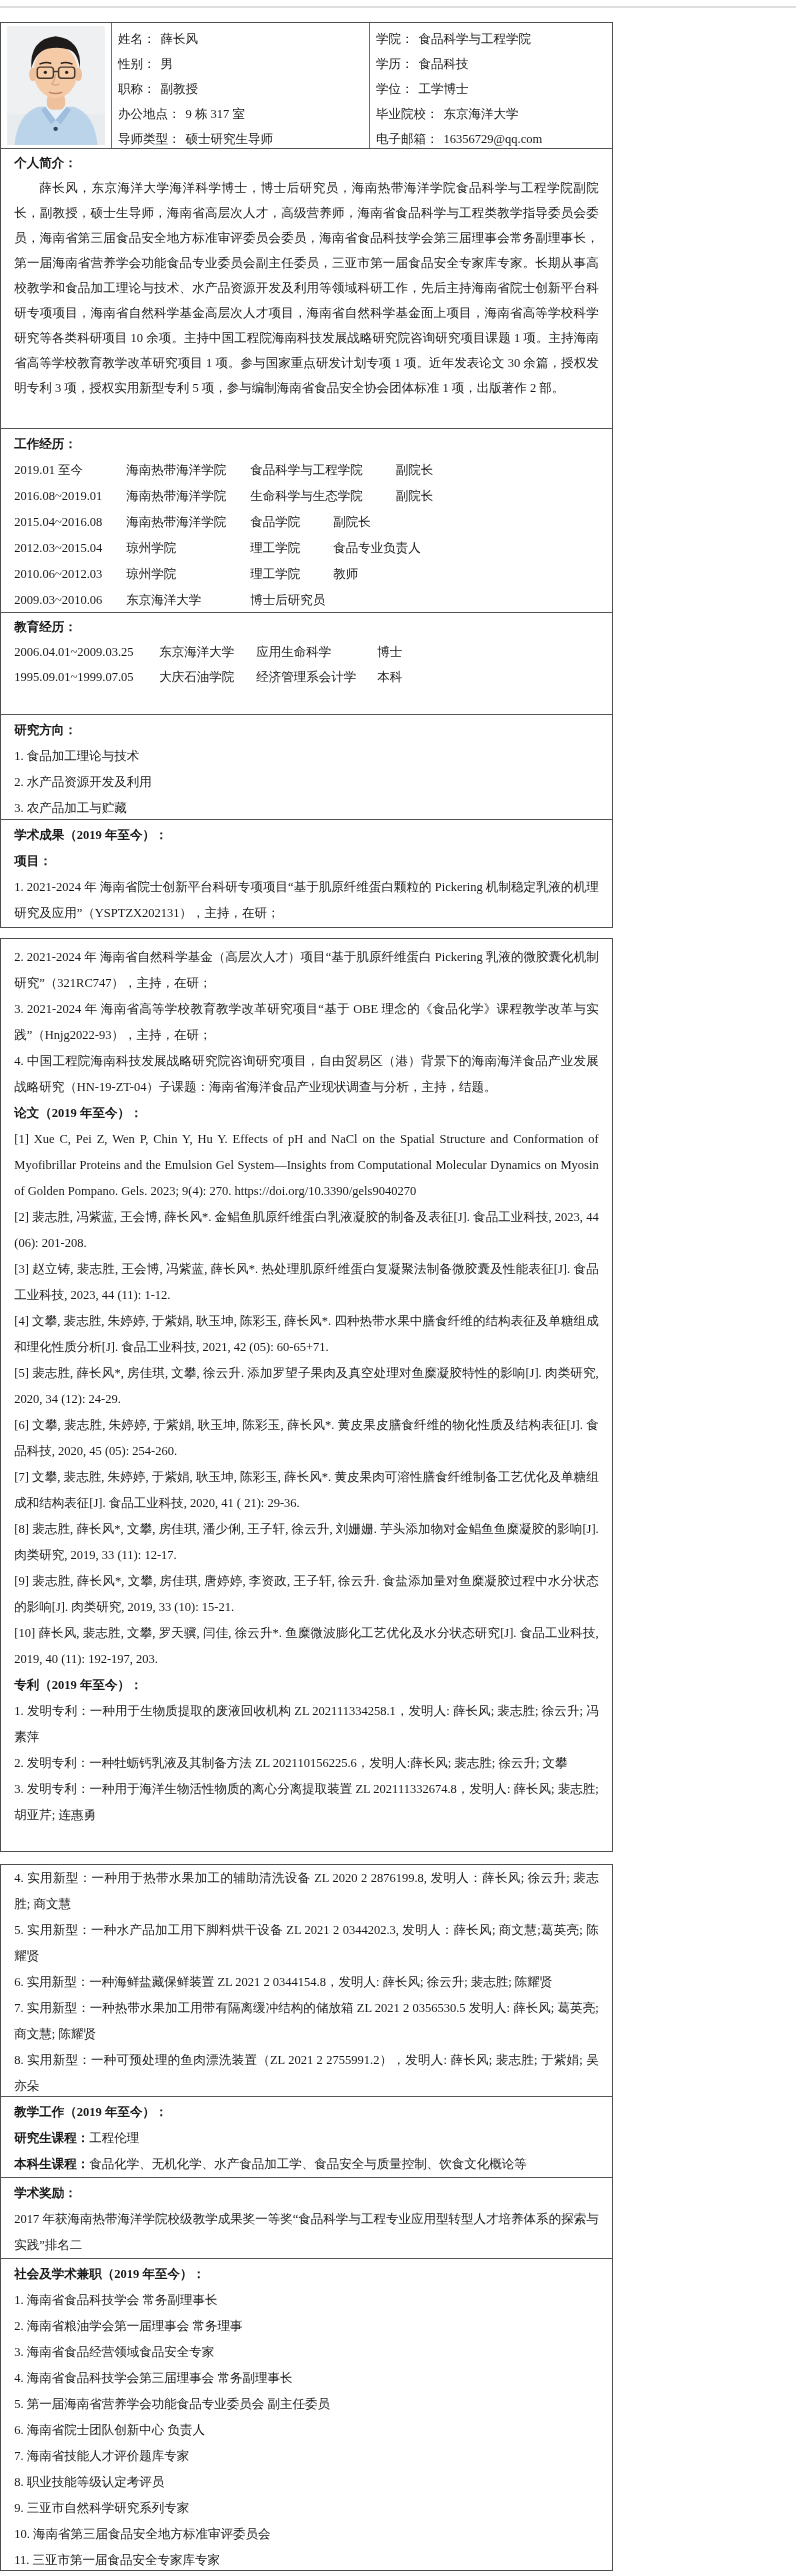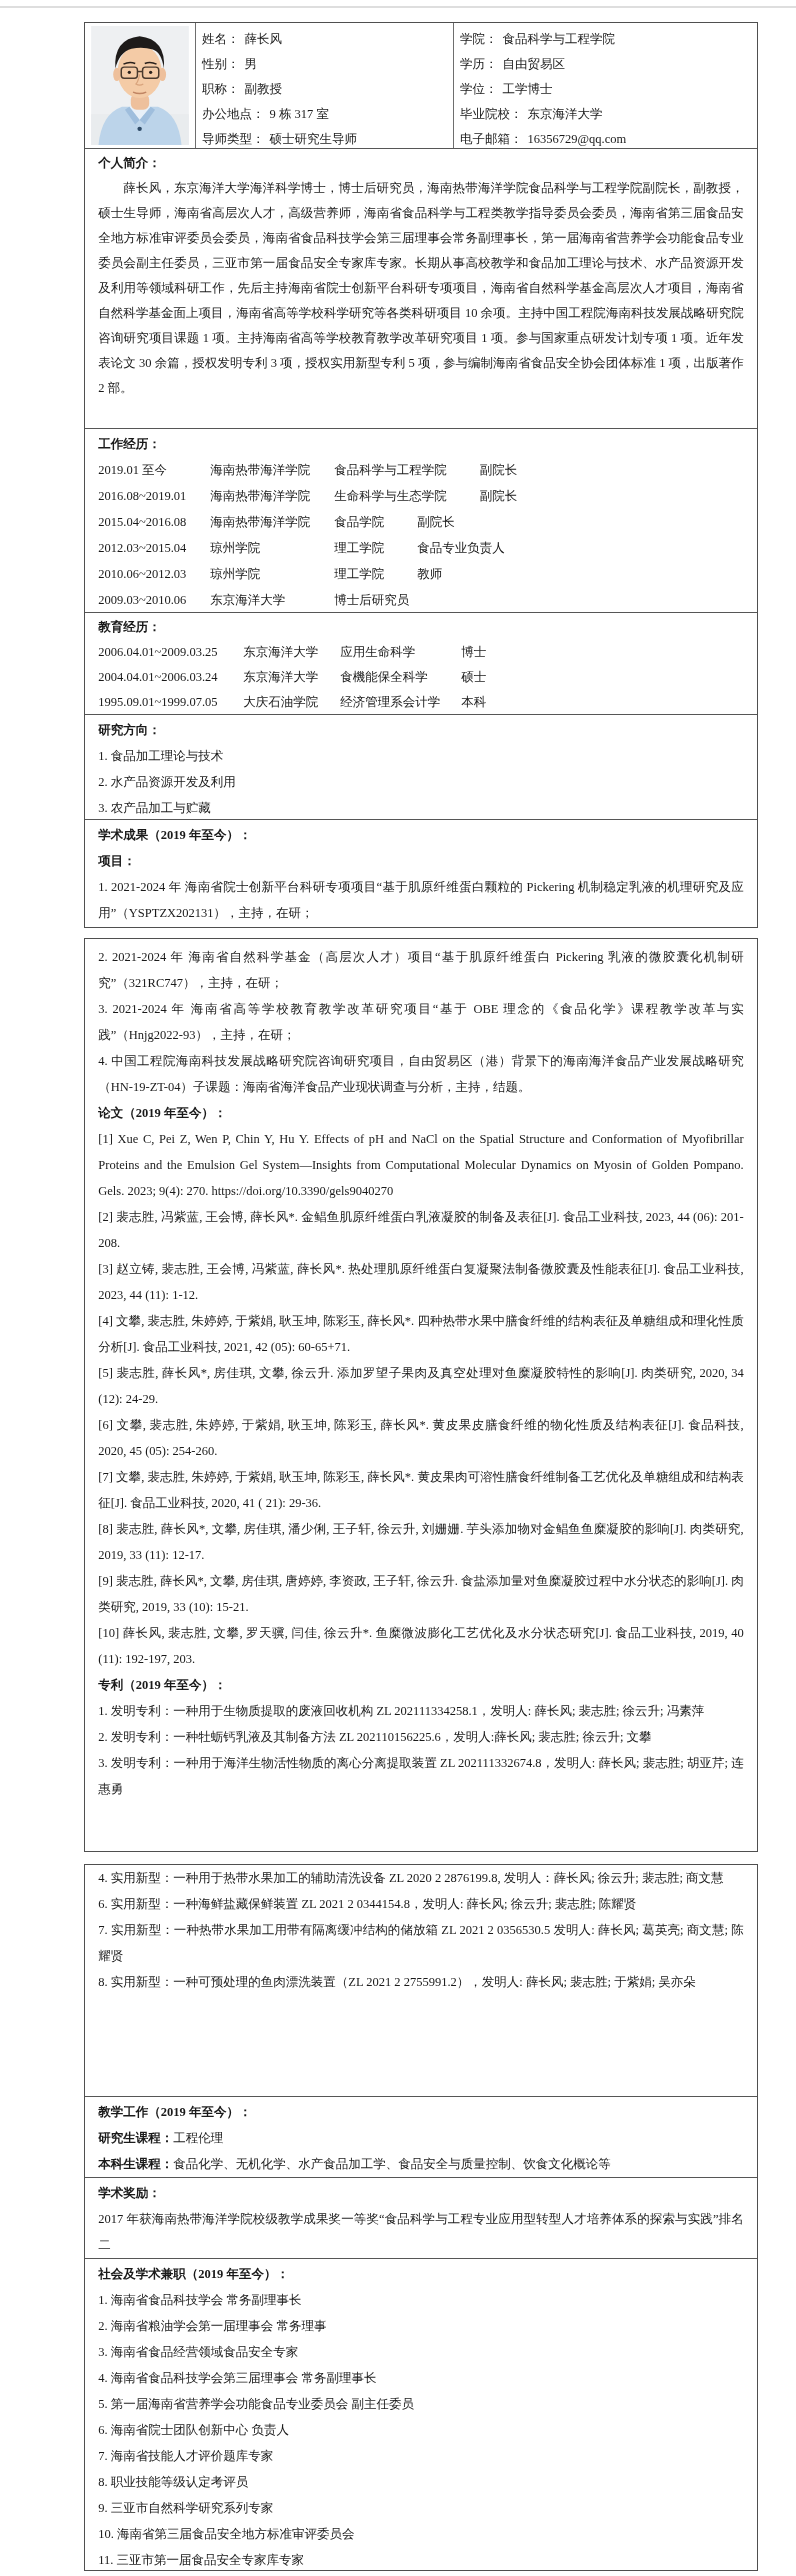--- a/index.html
+++ b/index.html
@@ -2,21 +2,21 @@
 <html style="font-size:11.8px"><head>
 <meta charset="utf-8">
 <style>
   html,body{margin:0;padding:0;}
   body{
     width:796px;height:2576px;background:#ffffff;position:relative;
     font-family:"Liberation Serif","DejaVu Serif",serif;
     color:#1a1a1a;font-size:12.5px;overflow:hidden;
   }
   .top-strip{position:absolute;top:5.9px;left:0;width:796px;height:2.2px;background:#dedede;}
-  .doc{width:674px;margin-left:84px;}
+  .doc{width:613px;}
   .block{border:1.5px solid #4f4f4f;box-sizing:border-box;overflow:hidden;background:#fff;}
   .block1{margin-top:22px;height:906px;}
   .block2{margin-top:10.3px;height:914px;}
   .block3{margin-top:11.8px;height:707px;}
   .row{border-top:1.5px solid #565656;padding:1.5px 13.3px 0 13.3px;box-sizing:border-box;overflow:hidden;line-height:26px;}
   .row.first{border-top:none;}
   .sec-title{font-weight:bold;}
   .para{margin:0;text-align:justify;}
   .indent{text-indent:2em;}
 
@@ -99,21 +99,21 @@
       <div class="info-col info-left">
         <div class="info-line"><span class="lbl">姓名：</span><span class="val">薛长风</span></div>
         <div class="info-line"><span class="lbl">性别：</span><span class="val">男</span></div>
         <div class="info-line"><span class="lbl">职称：</span><span class="val">副教授</span></div>
         <div class="info-line"><span class="lbl">办公地点：</span><span class="val">9 栋 317 室</span></div>
         <div class="info-line"><span class="lbl">导师类型：</span><span class="val">硕士研究生导师</span></div>
       </div>
 
       <div class="info-col info-right">
         <div class="info-line"><span class="lbl">学院：</span><span class="val">食品科学与工程学院</span></div>
-        <div class="info-line"><span class="lbl">学历：</span><span class="val">自由贸易区</span></div>
+        <div class="info-line"><span class="lbl">学历：</span><span class="val">食品科技</span></div>
         <div class="info-line"><span class="lbl">学位：</span><span class="val">工学博士</span></div>
         <div class="info-line"><span class="lbl">毕业院校：</span><span class="val">东京海洋大学</span></div>
         <div class="info-line"><span class="lbl">电子邮箱：</span><span class="val">16356729@qq.com</span></div>
       </div>
     </div>
 
     <div class="row r-intro">
       <div class="sec-title">个人简介：</div>
       <p class="para indent">薛长风，东京海洋大学海洋科学博士，博士后研究员，海南热带海洋学院食品科学与工程学院副院长，副教授，硕士生导师，海南省高层次人才，高级营养师，海南省食品科学与工程类教学指导委员会委员，海南省第三届食品安全地方标准审评委员会委员，海南省食品科技学会第三届理事会常务副理事长，第一届海南省营养学会功能食品专业委员会副主任委员，三亚市第一届食品安全专家库专家。长期从事高校教学和食品加工理论与技术、水产品资源开发及利用等领域科研工作，先后主持海南省院士创新平台科研专项项目，海南省自然科学基金高层次人才项目，海南省自然科学基金面上项目，海南省高等学校科学研究等各类科研项目 10 余项。主持中国工程院海南科技发展战略研究院咨询研究项目课题 1 项。主持海南省高等学校教育教学改革研究项目 1 项。参与国家重点研发计划专项 1 项。近年发表论文 30 余篇，授权发明专利 3 项，授权实用新型专利 5 项，参与编制海南省食品安全协会团体标准 1 项，出版著作 2 部。</p>
     </div>
@@ -124,21 +124,20 @@
       <div class="work-line"><span class="w-period">2016.08~2019.01</span><span class="w-org">海南热带海洋学院</span><span class="w-dept">生命科学与生态学院</span><span class="w-role">副院长</span></div>
       <div class="work-line"><span class="w-period">2015.04~2016.08</span><span class="w-org">海南热带海洋学院</span><span class="w-dept">食品学院</span><span class="w-role">副院长</span></div>
       <div class="work-line"><span class="w-period">2012.03~2015.04</span><span class="w-org">琼州学院</span><span class="w-dept">理工学院</span><span class="w-role">食品专业负责人</span></div>
       <div class="work-line"><span class="w-period">2010.06~2012.03</span><span class="w-org">琼州学院</span><span class="w-dept">理工学院</span><span class="w-role">教师</span></div>
       <div class="work-line"><span class="w-period">2009.03~2010.06</span><span class="w-org">东京海洋大学</span><span class="w-dept">博士后研究员</span><span class="w-role"></span></div>
     </div>
 
     <div class="row r-edu">
       <div class="sec-title">教育经历：</div>
       <div class="edu-line"><span class="e-period">2006.04.01~2009.03.25</span><span class="e-school">东京海洋大学</span><span class="e-major">应用生命科学</span><span class="e-degree">博士</span></div>
-      <div class="edu-line"><span class="e-period">2004.04.01~2006.03.24</span><span class="e-school">东京海洋大学</span><span class="e-major">食機能保全科学</span><span class="e-degree">硕士</span></div>
       <div class="edu-line"><span class="e-period">1995.09.01~1999.07.05</span><span class="e-school">大庆石油学院</span><span class="e-major">经济管理系会计学</span><span class="e-degree">本科</span></div>
     </div>
 
     <div class="row r-research">
       <div class="sec-title">研究方向：</div>
       <div>1. 食品加工理论与技术</div>
       <div>2. 水产品资源开发及利用</div>
       <div>3. 农产品加工与贮藏</div>
     </div>
 
@@ -168,20 +167,21 @@
       <div class="sec-title">专利（2019 年至今）：</div>
       <p class="para">1. 发明专利：一种用于生物质提取的废液回收机构 ZL 202111334258.1，发明人: 薛长风; 裴志胜; 徐云升; 冯素萍</p>
       <p class="para">2. 发明专利：一种牡蛎钙乳液及其制备方法 ZL 202110156225.6，发明人:薛长风; 裴志胜; 徐云升; 文攀</p>
       <p class="para">3. 发明专利：一种用于海洋生物活性物质的离心分离提取装置 ZL 202111332674.8，发明人: 薛长风; 裴志胜; 胡亚芹; 连惠勇</p>
     </div>
   </section>
 
   <section class="block block3">
     <div class="row first r-patents2">
       <p class="para">4. 实用新型：一种用于热带水果加工的辅助清洗设备 ZL 2020 2 2876199.8, 发明人：薛长风; 徐云升; 裴志胜; 商文慧</p>
+      <p class="para">5. 实用新型：一种水产品加工用下脚料烘干设备 ZL 2021 2 0344202.3, 发明人：薛长风; 商文慧;葛英亮; 陈耀贤</p>
       <p class="para">6. 实用新型：一种海鲜盐藏保鲜装置 ZL 2021 2 0344154.8，发明人: 薛长风; 徐云升; 裴志胜; 陈耀贤</p>
       <p class="para">7. 实用新型：一种热带水果加工用带有隔离缓冲结构的储放箱 ZL 2021 2 0356530.5 发明人: 薛长风; 葛英亮; 商文慧; 陈耀贤</p>
       <p class="para">8. 实用新型：一种可预处理的鱼肉漂洗装置（ZL 2021 2 2755991.2），发明人: 薛长风; 裴志胜; 于紫娟; 吴亦朵</p>
     </div>
 
     <div class="row r-teach">
       <div class="sec-title">教学工作（2019 年至今）：</div>
       <div><span class="lbl-bold">研究生课程：</span><span>工程伦理</span></div>
       <div><span class="lbl-bold">本科生课程：</span><span>食品化学、无机化学、水产食品加工学、食品安全与质量控制、饮食文化概论等</span></div>
     </div>

